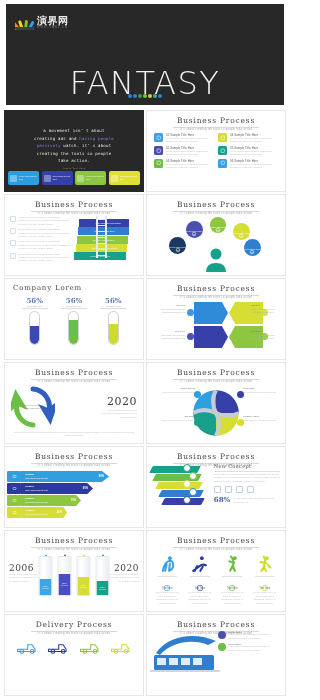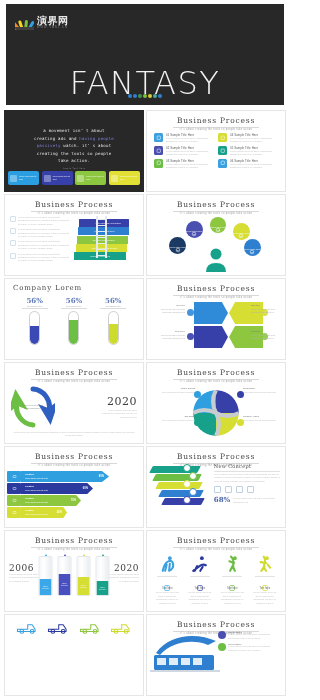--- a/index.html
+++ b/index.html
@@ -695,20 +695,25 @@
             <div class="sm"><svg viewBox="0 0 10 10" width="8" height="8">
                 <rect x="2" y="2" width="6" height="6" rx="1" fill="none" stroke="#cddb2c" stroke-width=".9"></rect>
               </svg></div>
             <div class="cap">Text here</div>
             <div class="lorem">Lorem ipsum dolor sit amet consectetur adipiscing elit sed do eiusmod tempor</div>
           </div>
         </div>
     </div>
 
     <div class="slide">
+      <div class="s-title">
+        <div class="t">Delivery Process</div>
+        <div class="u"></div>
+        <div class="s">it’ s about creating the tools so people take action</div>
+      </div>
       <div class="vehicles" id="vehicles">
           <div class="veh">
             <svg viewBox="0 0 30 20">
               <path d="M2 13 h14 v-6 h6 l4 6 v3 H2 Z" fill="none" stroke="#3aa0e0" stroke-width="1.4"></path>
               <circle cx="8" cy="16" r="2.6" fill="none" stroke="#3aa0e0" stroke-width="1.4"></circle>
               <circle cx="22" cy="16" r="2.6" fill="none" stroke="#3aa0e0" stroke-width="1.4"></circle>
             </svg>
           </div>
           <div class="veh">
             <svg viewBox="0 0 30 20">

